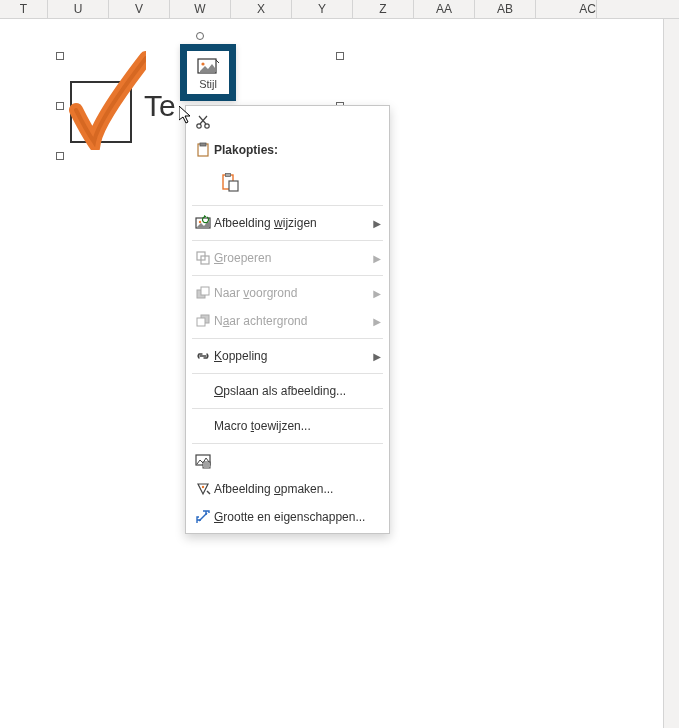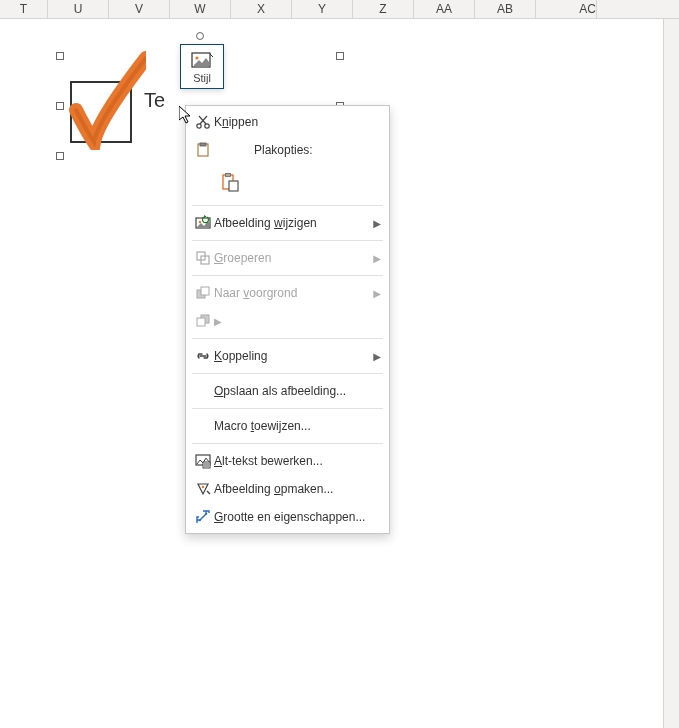--- a/index.html
+++ b/index.html
@@ -76,30 +76,30 @@
     width: 62px; height: 62px;
     border: 2px solid #333;
   }
   .logo-check {
     position: absolute;
     left: 6px; top: -6px;
   }
   .logo-text {
     position: absolute;
     left: 84px; top: 33px;
-    font-size: 20px;
+    font-size: 30px;
     color: #333;
     font-family: "Segoe UI", sans-serif;
   }
   .mini-toolbar {
     position: absolute;
     left: 180px;
     top: 25px;
     background: #fff;
-    border: 1px solid #0c4a6e;
+    border: 7px solid #0c4a6e;
     box-shadow: 0 2px 6px rgba(0,0,0,0.15);
     display: flex;
     padding: 3px 6px 2px;
     gap: 0;
   }
   .mini-item {
     display: flex;
     flex-direction: column;
     align-items: center;
     padding: 2px 4px;
@@ -122,22 +122,22 @@
   }
   .cm-item {
     display: flex;
     align-items: center;
     height: 28px;
     padding: 0 8px 0 6px;
     color: #333;
     cursor: default;
     position: relative;
   }
-  .cm-item.header { cursor: default; font-weight: 400; gap: 40px; }
-  .cm-item.disabled { color: #a6a6a6; }
+  .cm-item.header { cursor: default; font-weight: 700; }
+  .cm-item.disabled { color: #a6a6a6; justify-content: center; }
   .cm-icon {
     width: 22px;
     display: flex;
     justify-content: center;
     align-items: center;
   }
   .cm-label { flex: 1; white-space: nowrap; }
   .cm-arrow {
     font-size: 10px;
     color: #666;
@@ -222,21 +222,20 @@
 
   <div class="context-menu">
     <div class="cm-item">
       <span class="cm-icon">
         <svg width="16" height="16" viewBox="0 0 16 16">
             <circle cx="4" cy="12" r="2.2" fill="none" stroke="#444" stroke-width="1.2"></circle>
             <circle cx="12" cy="12" r="2.2" fill="none" stroke="#444" stroke-width="1.2"></circle>
             <path d="M5 10 L12 2 M11 10 L4 2" stroke="#444" stroke-width="1.2"></path>
           </svg>
       </span>
-      <span class="cm-label"><span id="cut-lbl">K<u class="mn">n</u>ippen</span></span>
     </div>
     <div class="cm-item header">
       <span class="cm-icon">
         <svg width="16" height="16" viewBox="0 0 16 16">
             <rect x="3" y="2" width="10" height="12" fill="none" stroke="#b47b3a" stroke-width="1.2"></rect>
             <rect x="5" y="1" width="6" height="3" fill="#888" stroke="#555" stroke-width="0.8"></rect>
           </svg>
       </span>
       <span class="cm-label">Plakopties:</span>
     </div>
@@ -285,20 +284,21 @@
       <span class="cm-label"><span id="front-lbl">Naar <u class="mn">v</u>oorgrond</span></span>
       <span class="cm-arrow">▶</span>
     </div>
     <div class="cm-item disabled">
       <span class="cm-icon">
         <svg width="16" height="16" viewBox="0 0 16 16">
             <rect x="6" y="2" width="8" height="8" fill="#ccc" stroke="#aaa"></rect>
             <rect x="2" y="5" width="8" height="8" fill="#fff" stroke="#aaa"></rect>
           </svg>
       </span>
+      <span class="cm-label"><span id="back-lbl">N<u class="mn">a</u>ar achtergrond</span></span>
       <span class="cm-arrow">▶</span>
     </div>
     <div class="cm-sep"></div>
     <div class="cm-item">
       <span class="cm-icon">
         <svg width="16" height="16" viewBox="0 0 16 16">
             <path d="M4 10 A3 3 0 0 1 4 6 L7 6 M12 6 A3 3 0 0 1 12 10 L9 10 M5 8 L11 8" stroke="#444" stroke-width="1.4" fill="none" stroke-linecap="round"></path>
           </svg>
       </span>
       <span class="cm-label"><span id="link-lbl"><u class="mn">K</u>oppeling</span></span>
@@ -317,21 +317,20 @@
     <div class="cm-sep"></div>
     <div class="cm-item">
       <span class="cm-icon">
         <svg width="16" height="16" viewBox="0 0 16 16">
             <rect x="1" y="2" width="14" height="10" fill="none" stroke="#444" stroke-width="1.2"></rect>
             <path d="M2 11 L5 7 L8 10 L11 5 L14 9" stroke="#444" fill="none"></path>
             <rect x="8" y="9" width="7" height="6" fill="#fff" stroke="#444"></rect>
             <path d="M9 11 L14 11 M9 13 L14 13" stroke="#444"></path>
           </svg>
       </span>
-      <span class="cm-label"><span id="alt-lbl"><u class="mn">A</u>lt-tekst bewerken...</span></span>
     </div>
     <div class="cm-item">
       <span class="cm-icon">
         <svg width="16" height="16" viewBox="0 0 16 16">
             <path d="M3 3 L13 3 L8 13 Z" fill="none" stroke="#444" stroke-width="1.2"></path>
             <circle cx="8" cy="6" r="1.2" fill="#e8762d"></circle>
             <path d="M12 10 L15 13" stroke="#444" stroke-width="1.4"></path>
           </svg>
       </span>
       <span class="cm-label"><span id="fmt-lbl">Afbeelding <u class="mn">o</u>pmaken...</span></span>

